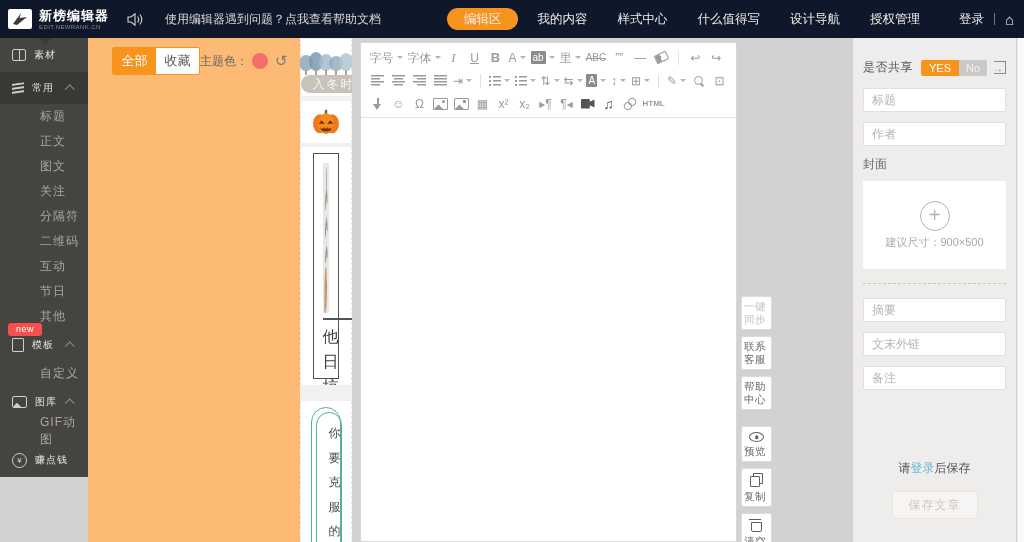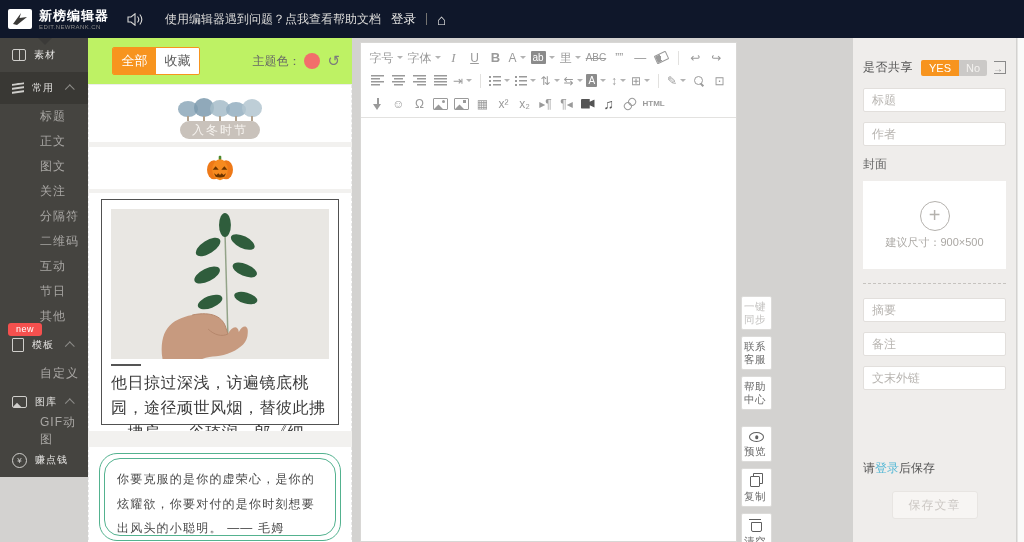--- a/index.html
+++ b/index.html
@@ -40,21 +40,21 @@
   .book-icon{width:12px;height:10px;border:1.4px solid #cfcecb;border-radius:2px;position:relative}
   .book-icon::after{content:'';position:absolute;left:50%;top:0;bottom:0;width:1.4px;background:#cfcecb}
   .layers-icon{width:12px;height:11px;transform:skewY(-8deg);
     background:linear-gradient(#cfcecb 2px,transparent 2px);background-size:12px 4px;background-repeat:repeat-y}
   .template-icon{width:10px;height:12px;border:1.4px solid #cfcecb;border-radius:1px}
   .gallery-icon{width:13px;height:10px;border:1.4px solid #cfcecb;border-radius:2px;position:relative;overflow:hidden}
   .gallery-icon::after{content:'';position:absolute;left:1px;bottom:-3px;width:6px;height:6px;background:#cfcecb;transform:rotate(45deg)}
   .coin-icon{width:13px;height:13px;border:1.4px solid #cfcecb;border-radius:50%;position:relative}
   .coin-icon::after{content:'¥';position:absolute;left:0;right:0;top:0;text-align:center;font-size:8px;line-height:13px;color:#cfcecb}
   
-  .mid{position:absolute;left:88px;top:38px;width:264px;bottom:0;background:#bef264;display:flex;flex-direction:column;z-index:3}
+  .mid{position:absolute;left:88px;top:38px;width:264px;bottom:0;background:#fdba74;display:flex;z-index:3}
   .mid-header{height:46px;display:flex;align-items:center;padding:0 12px;flex:none}
   .tabs{display:flex;border:1px solid #f7941e;border-radius:2px;overflow:hidden;margin-left:12px;cursor:pointer}
   .tab{width:43px;height:26px;line-height:26px;text-align:center;font-size:13px;color:#5a5a5a;background:#fff}
   .tab.active{background:#f7941e;color:#fff}
   .theme{margin-left:auto;display:flex;align-items:center;font-size:12px;color:#666}
   .theme-dot{width:16px;height:16px;border-radius:50%;background:#f26e6b;margin:0 7px 0 4px;cursor:pointer}
   .reset-icon{font-size:15px;color:#7c7c7c;cursor:pointer}
   .reset-icon::before{content:'↺'}
   .tpl-list{flex:1;border-top:1px solid #ededed;display:flex;flex-direction:column;overflow:hidden}
   .tpl{background:#fff;border-left:1px dashed #e9e9e9;border-right:1px dashed #e9e9e9;box-sizing:border-box;cursor:pointer}
@@ -163,21 +163,21 @@
             font-family:"Liberation Sans",sans-serif}
   .rp-input::placeholder{color:#b8b5b1}
   .cover-label{margin:2px 0 8px;color:#666}
   .cover-box{background:#fff;height:88px;display:flex;flex-direction:column;align-items:center;justify-content:center;
              margin-bottom:14px;cursor:pointer}
   .plus-circle{width:28px;height:28px;border:1px solid #b5b2ae;border-radius:50%;position:relative}
   .plus-circle::before{content:'+';position:absolute;left:0;right:0;top:50%;transform:translateY(-54%);
                        text-align:center;font-size:20px;font-weight:300;color:#b5b2ae}
   .cover-hint{margin-top:4px;font-size:11px;color:#aaa7a3}
   .dashed{border-top:1px dashed #c6c3bf;margin:2px 0 14px}
-  .save-hint{text-align:left;margin-top:70px;font-size:12px;color:#555}
+  .save-hint{text-align:center;margin-top:70px;font-size:12px;color:#555}
   .login-link{color:#59b9d6;cursor:pointer;text-decoration:none}
   .save-btn{display:block;margin:14px auto 0;width:86px;height:28px;background:#f7f5f3;border:1px solid #e8e5e2;
             border-radius:3px;color:#ccc8c4;font-size:12px;font-family:"Liberation Sans",sans-serif;letter-spacing:1px}
   .scrollstrip{position:absolute;right:0;top:38px;width:6px;bottom:0;background:#fafaf9;border-left:1px solid #e6e5e3;z-index:4}
 </style>
 </head>
 <body>
 
 <div class="topbar">
   <div class="logo">
@@ -188,20 +188,28 @@
     <div class="logo-text">
       <span class="logo-title">新榜编辑器</span>
       <span class="logo-sub">EDIT.NEWRANK.CN</span>
     </div>
   </div>
   <svg class="speaker" width="16" height="13" viewBox="0 0 16 13">
     <path d="M1 4h3l4-3.2v11.4L4 9H1z" fill="none" stroke="#d8d7d5" stroke-width="1.1"></path>
     <path d="M10.5 3.5q2.6 3 0 6 M12.8 1.5q4 4.8 0 10" stroke="#d8d7d5" fill="none" stroke-width="1.1"></path>
   </svg>
   <span class="help-text">使用编辑器遇到问题？点我查看帮助文档</span>
+  <div class="nav" id="nav">
+      <div class="nav-item active">编辑区</div>
+      <div class="nav-item">我的内容</div>
+      <div class="nav-item">样式中心</div>
+      <div class="nav-item">什么值得写</div>
+      <div class="nav-item">设计导航</div>
+      <div class="nav-item">授权管理</div>
+    </div>
   <span class="login">登录</span>
   <span class="vline"></span>
   <span class="home-icon"></span>
 </div>
 <div class="notch"></div>
 
 <div class="sidebar" id="sidebar">
     <div class="sb-row root">
       <span class="sb-icon book-icon"></span>
       <span class="sb-label">素材</span>
@@ -521,21 +529,21 @@
   </div>
   <input class="rp-input" type="text" placeholder="标题" style="">
   <input class="rp-input" type="text" placeholder="作者" style="">
   <div class="cover-label">封面</div>
   <div class="cover-box">
     <div class="plus-circle"></div>
     <div class="cover-hint">建议尺寸：900×500</div>
   </div>
   <div class="dashed"></div>
   <input class="rp-input" type="text" placeholder="摘要" style="">
+  <input class="rp-input" type="text" placeholder="文末外链" style="">
   <input class="rp-input" type="text" placeholder="备注" style="">
-  <input class="rp-input" type="text" placeholder="文末外链" style="">
   <div class="save-hint">
     <span>请</span><a class="login-link">登录</a><span>后保存</span>
   </div>
   <button class="save-btn" disabled="">保存文章</button>
 </div>
 
 <div class="scrollstrip"></div>
 
 </body></html>

